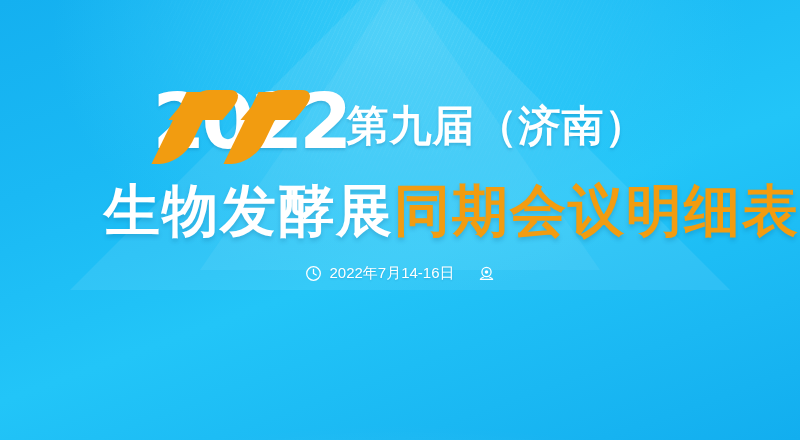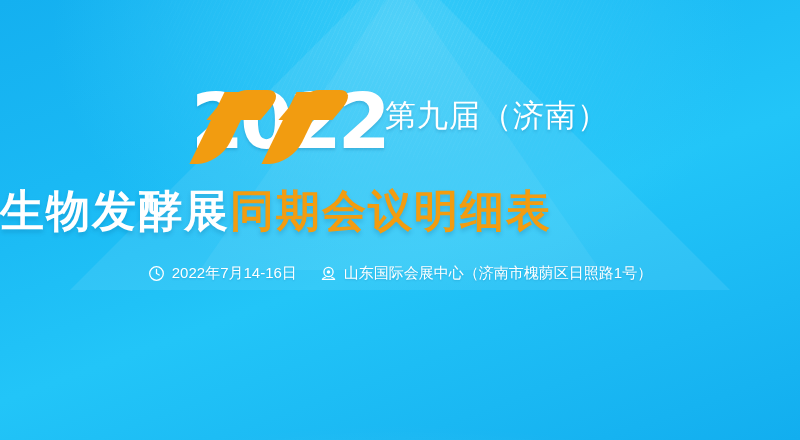--- a/index.html
+++ b/index.html
@@ -117,36 +117,36 @@
   .logo-text{ padding-top:2px; }
   .eng{
     font-size:20px;
     color:#ffffff;
     letter-spacing:0.5px;
     line-height:24px;
     white-space:nowrap;
     text-shadow:0 1px 2px rgba(0,80,130,0.25);
   }
   .cn-sub{
-    font-size:31px;
-    font-weight:normal;
+    font-size:42px;
+    font-weight:bold;
     color:#ffffff;
     line-height:40px;
     letter-spacing:1px;
-    margin-top:6px;
+    margin-top:16px;
     white-space:nowrap;
     text-shadow:0 2px 3px rgba(0,80,130,0.22);
   }
 
   
   .headline{
     position:absolute;
     left:0; right:0; top:178px;
-    text-align:left;
-    font-size:44px;
+    text-align:right;
+    font-size:56px;
     font-weight:bold;
     line-height:66px;
     letter-spacing:2px;
     white-space:nowrap;
     text-shadow:0 3px 4px rgba(0,75,125,0.20);
   }
   .hl-white{ color:#ffffff; }
   .hl-orange{ color:#f29c10; }
 
   
@@ -208,18 +208,17 @@
 
       <span class="gap"></span>
 
       <span class="ico">
         <svg width="17" height="17" viewBox="0 0 20 20">
           <circle cx="10" cy="8.2" r="5.4" fill="none" stroke="#ffffff" stroke-width="1.5"></circle>
           <circle cx="10" cy="8.2" r="2.1" fill="#ffffff"></circle>
           <path d="M6.2 14.4 C4 15.2 2.8 16.2 2.8 17 L17.2 17 C17.2 16.2 16 15.2 13.8 14.4" fill="none" stroke="#ffffff" stroke-width="1.5" stroke-linecap="round" stroke-linejoin="round"></path>
         </svg>
       </span>
-      <span>山东国际会展中心（济南市槐荫区日照路1号）</span>
 
     </div>
 
   </div>
 </div>
 
 </body></html>

